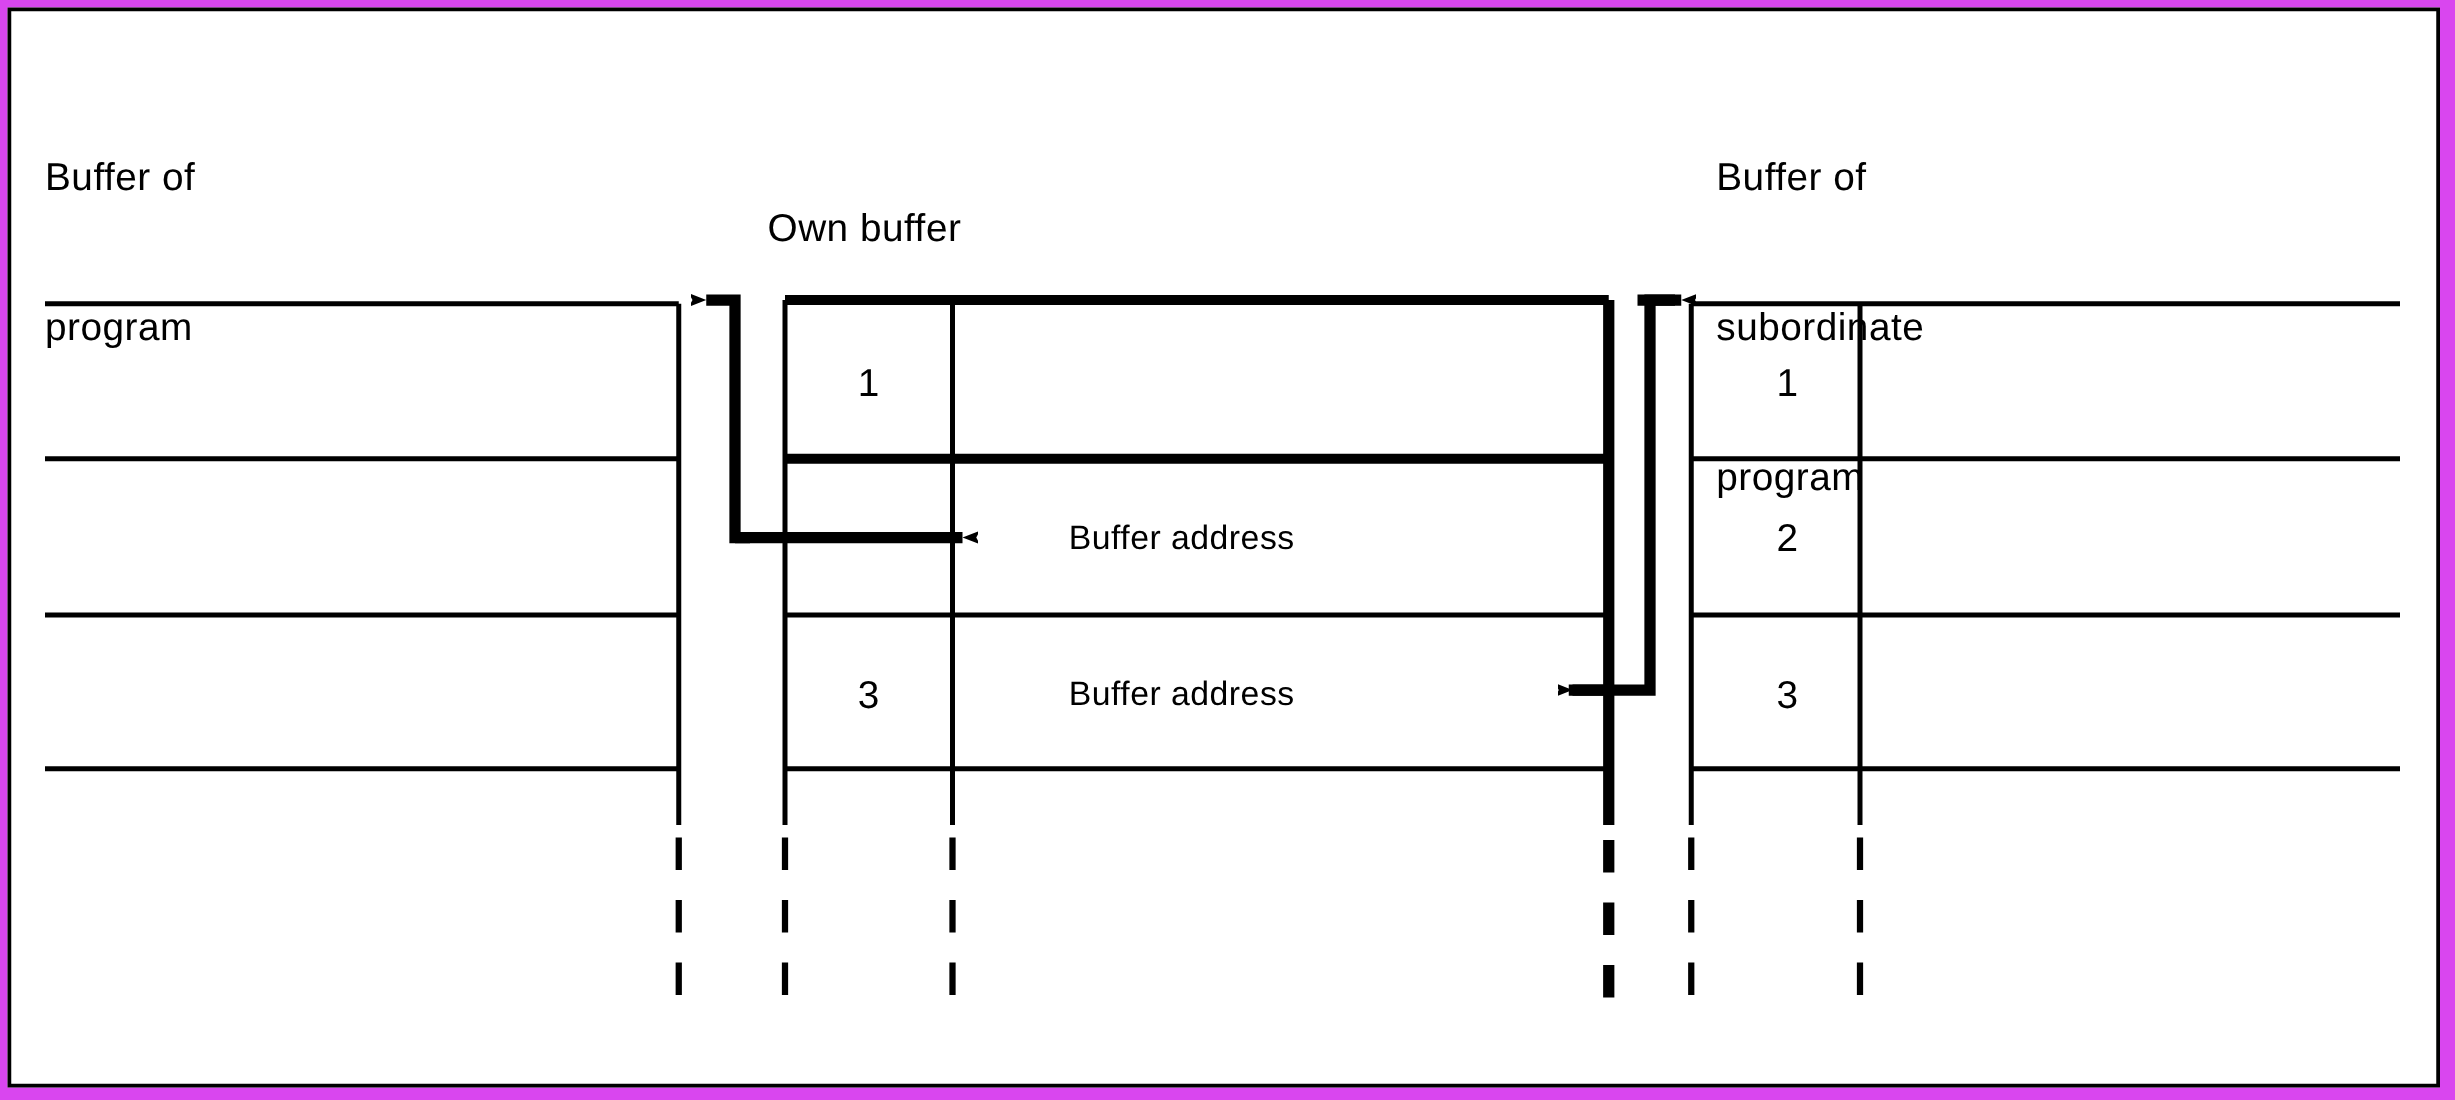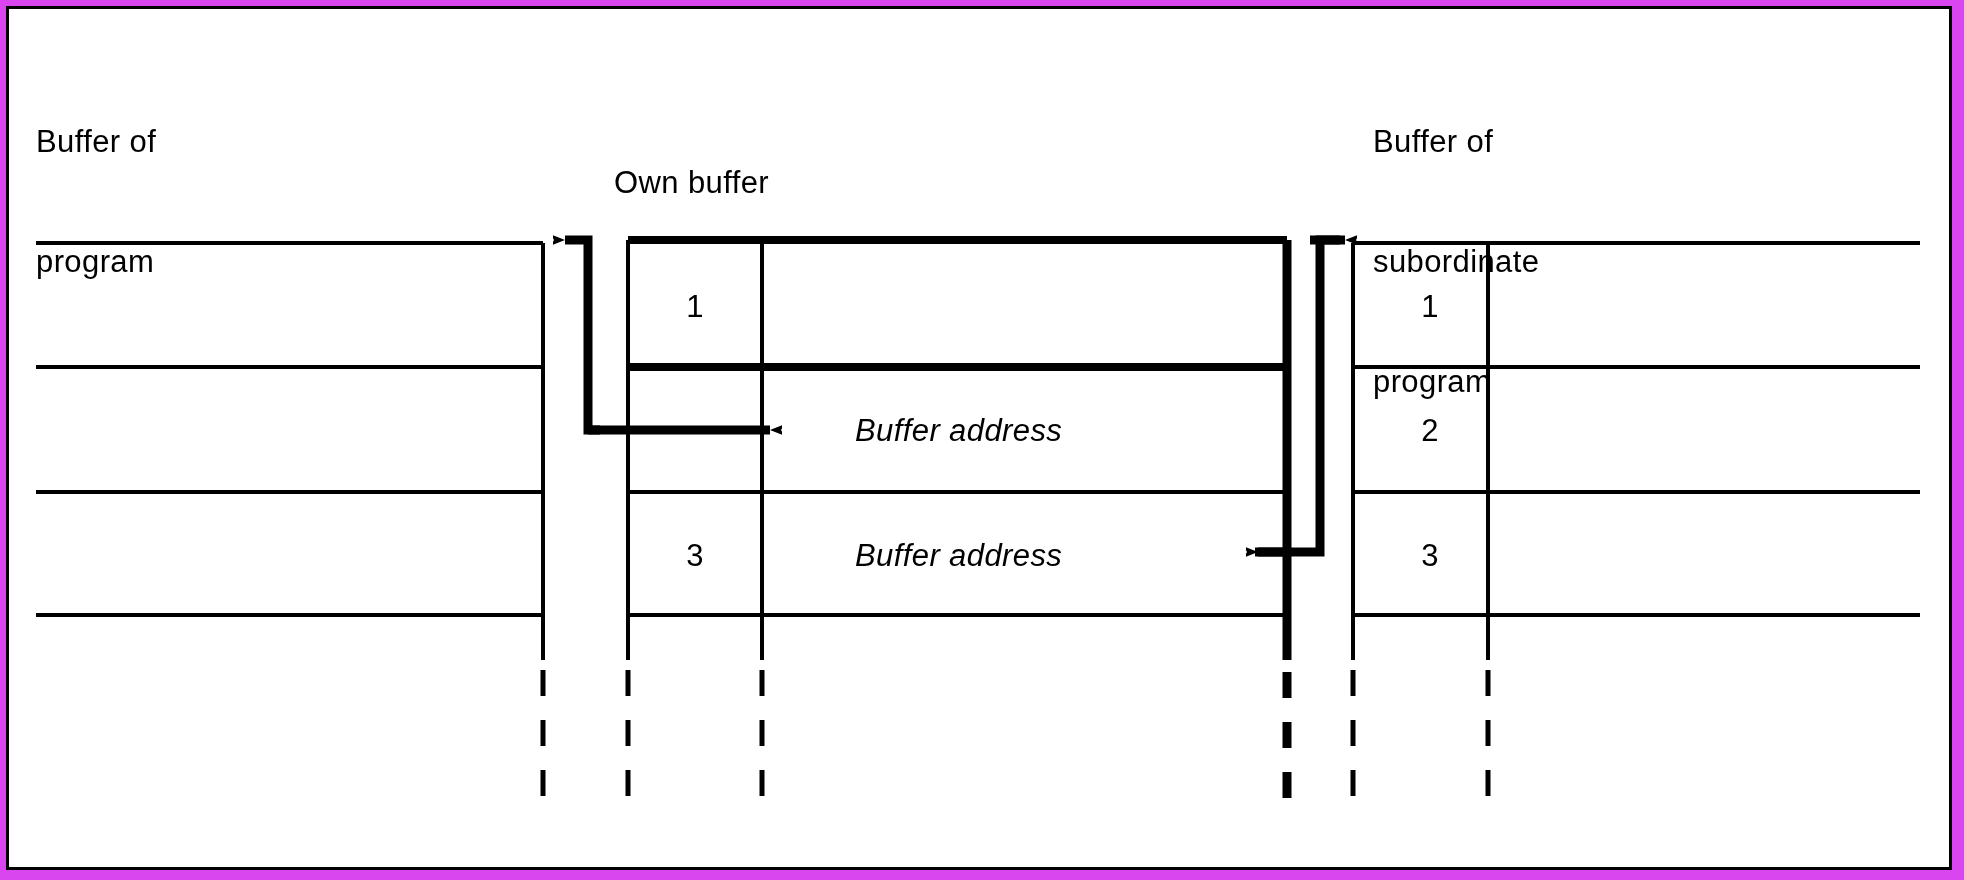--- a/index.html
+++ b/index.html
@@ -50,25 +50,24 @@
     color: #000000;
     font-size: 31px;
     line-height: 31px;
     width: 90px;
     text-align: center;
     letter-spacing: 0.4px;
   }
   .celltext {
     position: absolute;
     color: #000000;
-    font-size: 31px;
+    font-size: 27px;
     line-height: 31px;
     white-space: pre;
     letter-spacing: 0.4px;
-    font-style: italic;
   }
   #own-n1 { left: 650px; top: 291px; }
   #own-n3 { left: 650px; top: 540px; }
   #own-t2 { left: 855px; top: 415px; }
   #own-t3 { left: 855px; top: 540px; }
   #sub-n1 { left: 1385px; top: 291px; }
   #sub-n2 { left: 1385px; top: 415px; }
   #sub-n3 { left: 1385px; top: 540px; }
 </style>
 </head>

